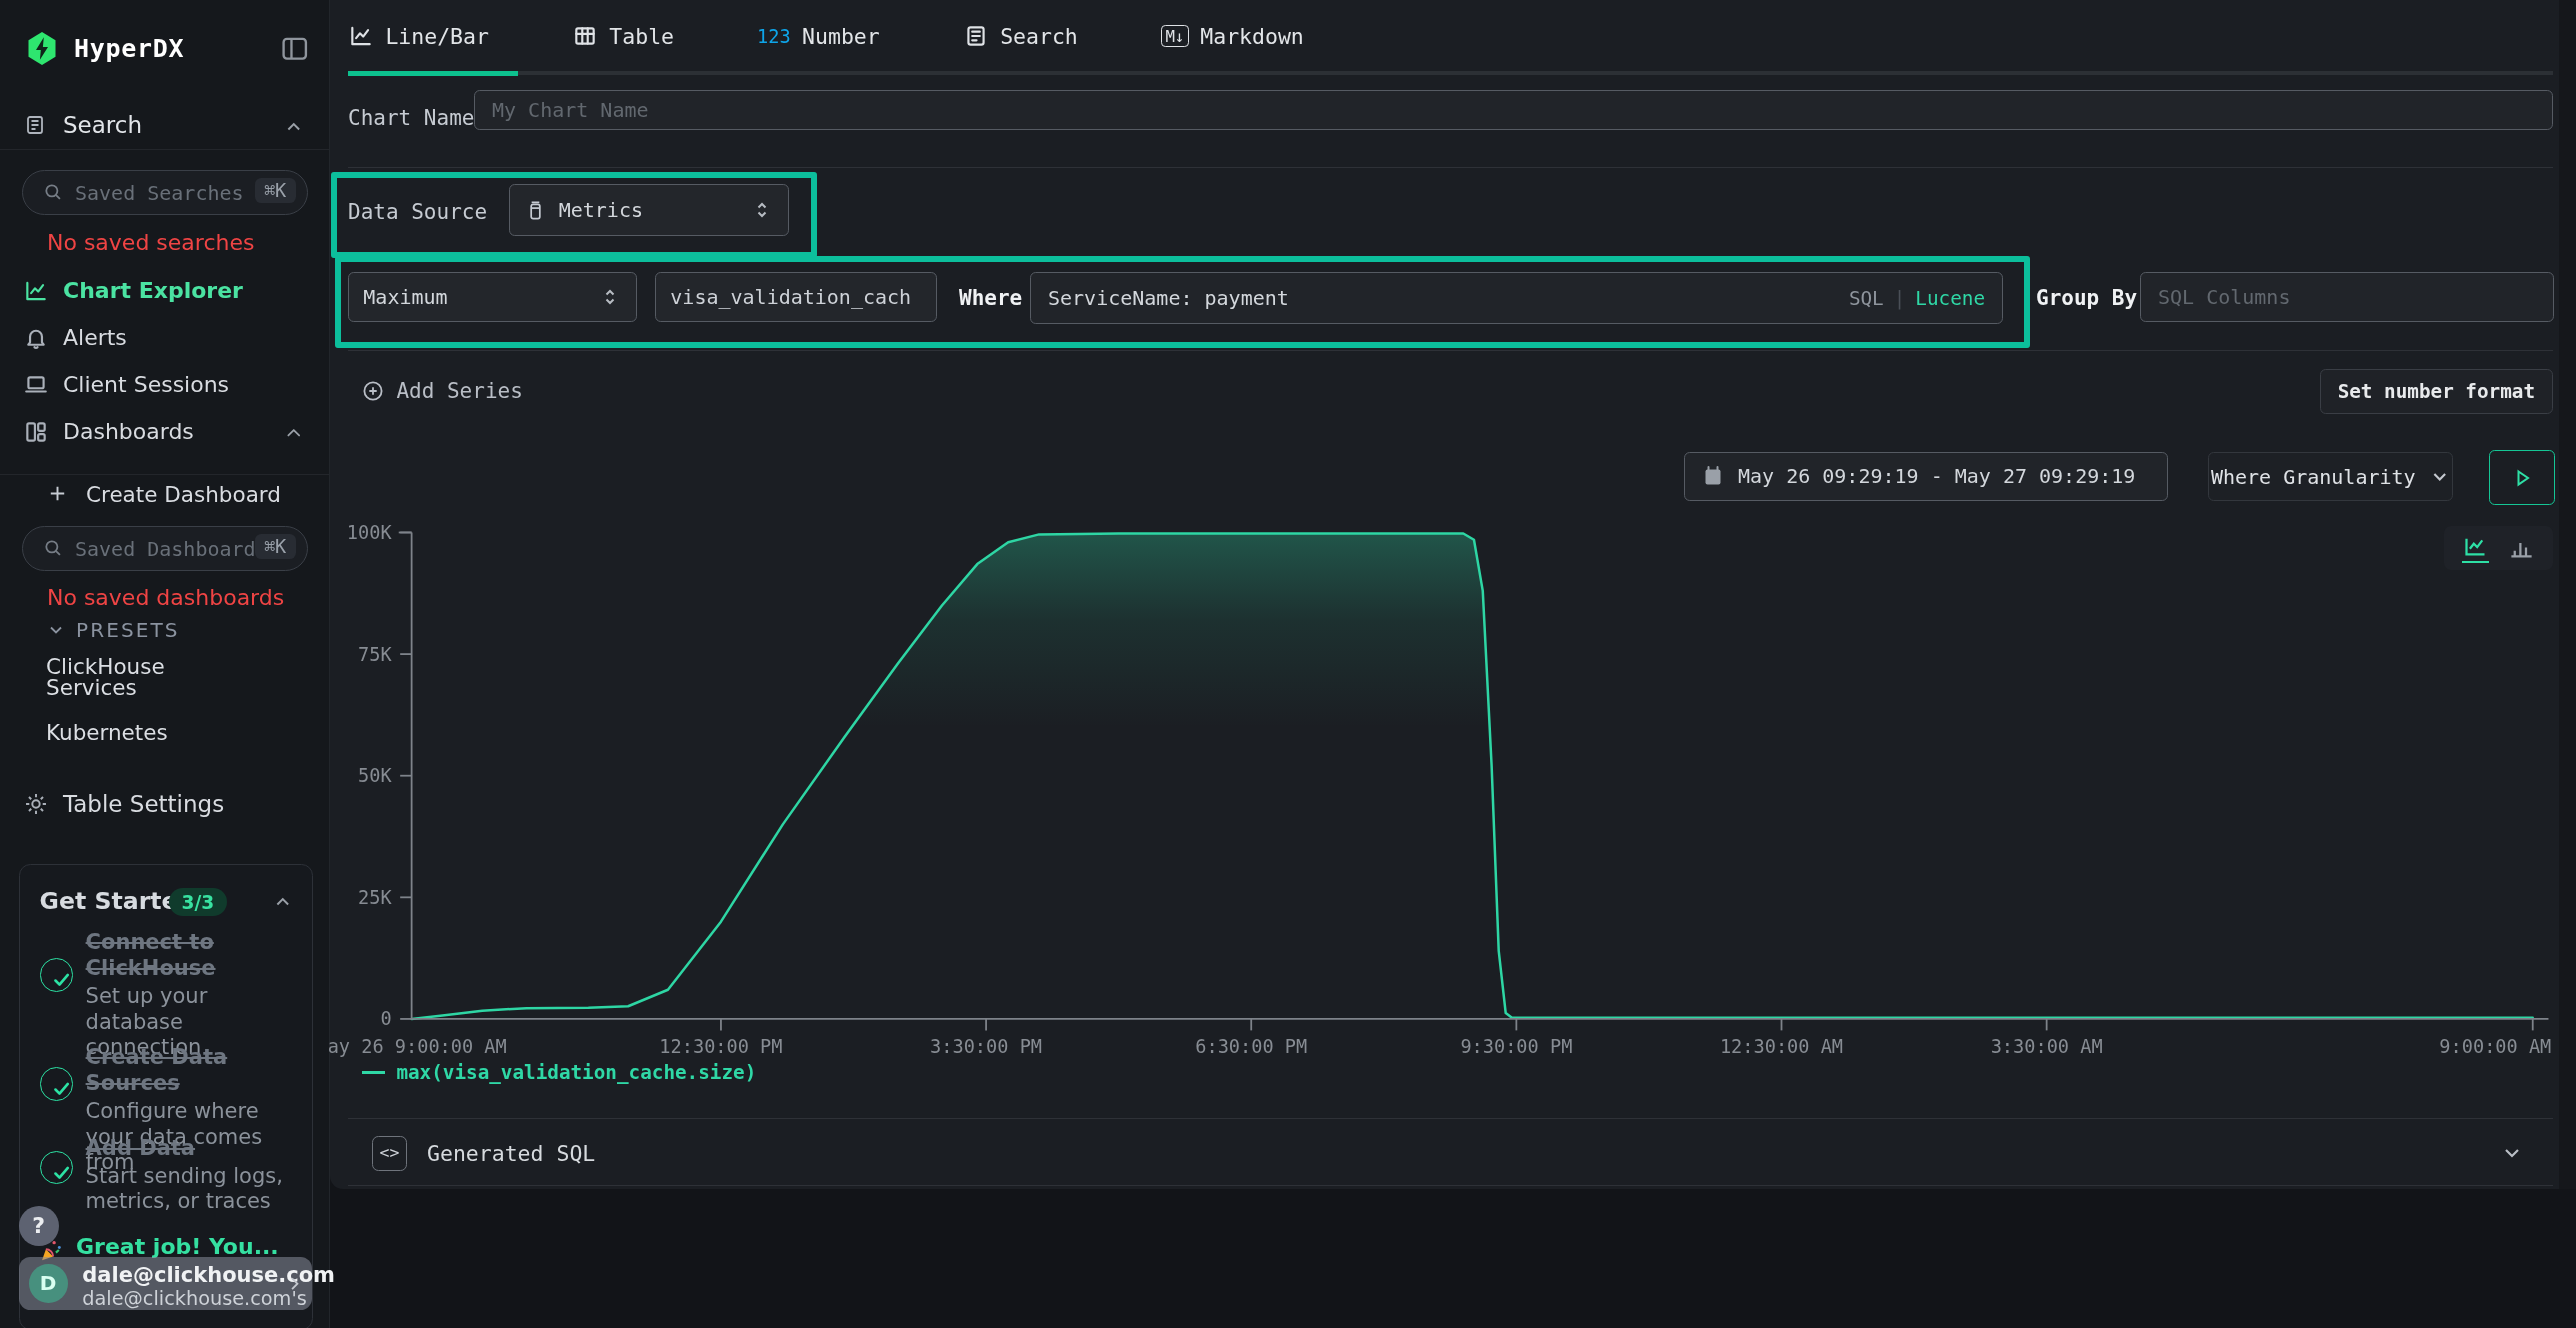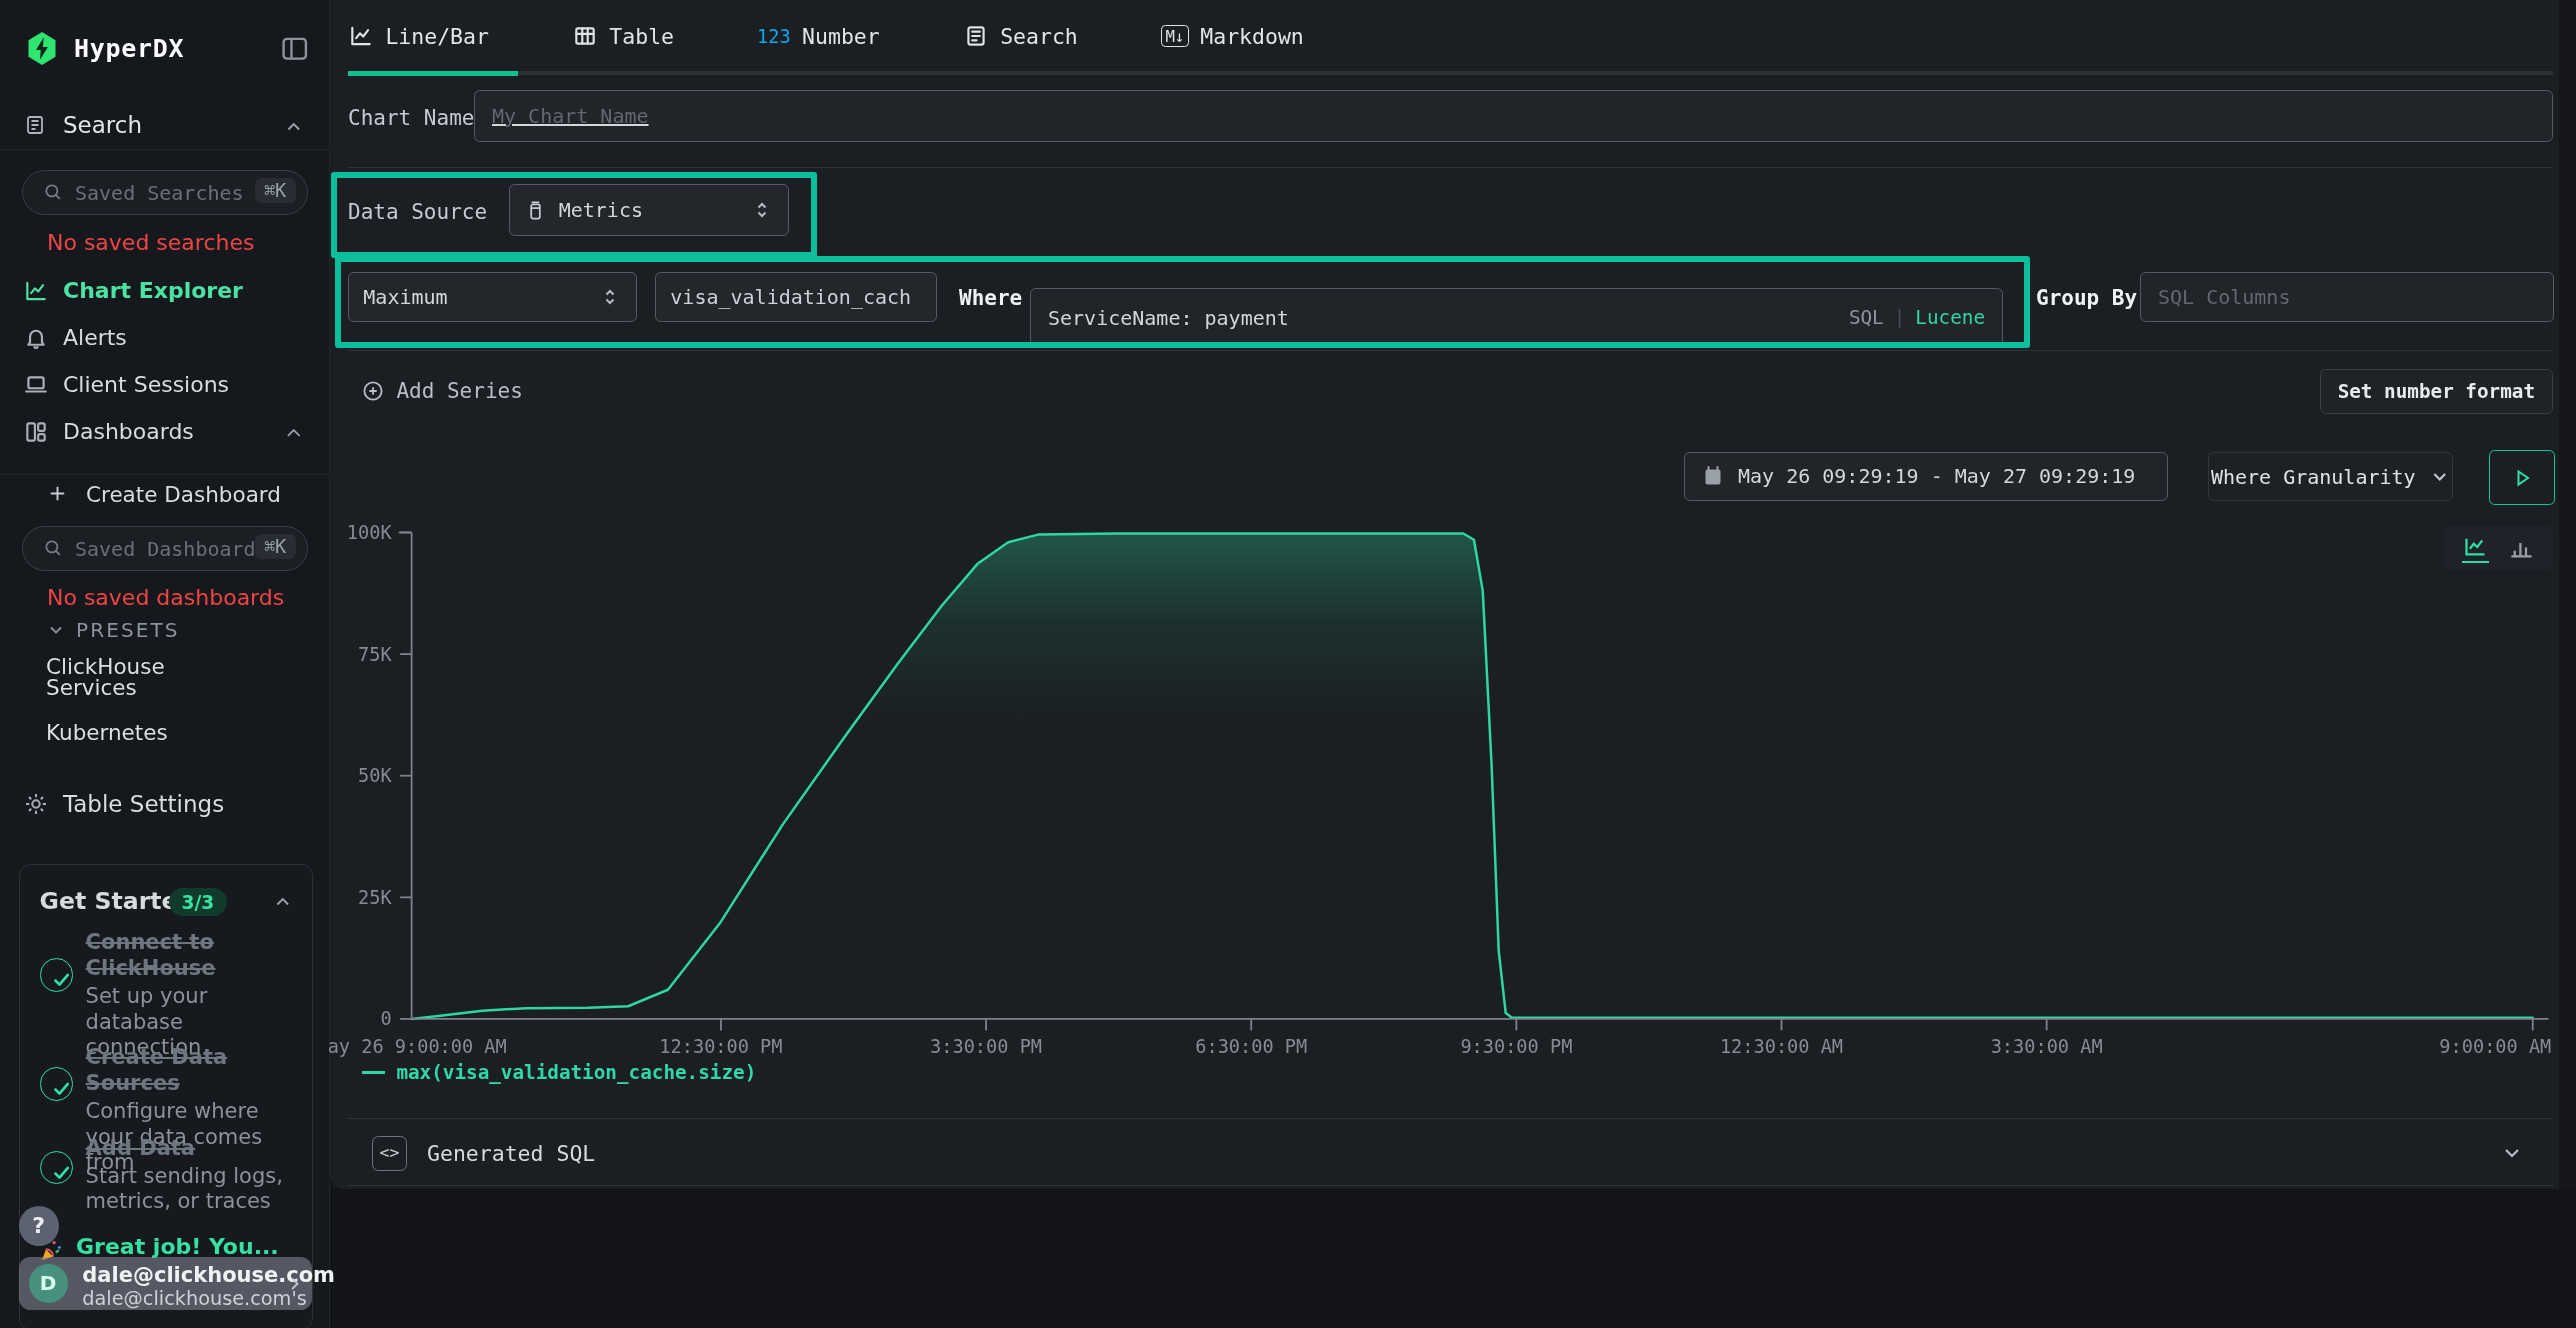--- a/index.html
+++ b/index.html
@@ -349,21 +349,21 @@
     </div>
     <div class="tab">
       <span class="ticon-badge">M↓</span>
       <span>Markdown</span>
     </div>
   </div>
 <div id="tab-track"></div>
 <div id="tab-active"></div>
 
 <span class="abs form-label" style="left:348px;top:106px;">Chart Name</span>
-<input class="tinput" style="left: 474px; top: 90px; width: 2079px; height: 52px; text-decoration: underline;" placeholder="My Chart Name">
+<input class="tinput" style="left: 474px; top: 90px; width: 2079px; height: 40px;" placeholder="My Chart Name">
 
 <div class="divider" style="top:167px;"></div>
 
 <span class="abs form-label" style="left:348px;top:200px;">Data Source</span>
 <div class="selectbox" style="left:509px;top:184px;width:280px;height:52px;">
   <span style="width:23px;height:23px;color:#c7ccd3;">
     <svg class="icon" viewBox="0 0 24 24" fill="none" stroke="currentColor" stroke-width="1.8">
         <path d="M8 3.5h8"></path>
         <rect x="7.5" y="5.5" width="9" height="15" rx="2"></rect>
         <path d="M7.5 9.5h9"></path>
@@ -390,21 +390,21 @@
 </div>
 <div class="tag" style="left:655px;top:272px;width:282px;height:50px;">
   <span>visa_validation_cach</span>
   <span class="xicon">
     <svg class="icon" viewBox="0 0 24 24" fill="none" stroke="currentColor" stroke-width="2">
         <path d="M6 6l12 12M18 6L6 18"></path>
       </svg>
   </span>
 </div>
 <span class="abs form-label bold" style="left:959px;top:286px;">Where</span>
-<div class="tinput where-input" style="left:1030px;top:272px;width:973px;height:59px;margin-top:16px;">
+<div class="tinput where-input" style="left:1030px;top:272px;width:973px;height:52px;">
   <span class="wval">ServiceName: payment</span>
   <span class="wright">
     <span class="sql">SQL</span>
     <span class="bar">|</span>
     <span class="lucene">Lucene</span>
   </span>
 </div>
 <div class="hl-box" style="left:335px;top:256px;width:1683px;height:80px;"></div>
 
 <span class="abs form-label bold" style="left:2036px;top:286px;">Group By</span>

